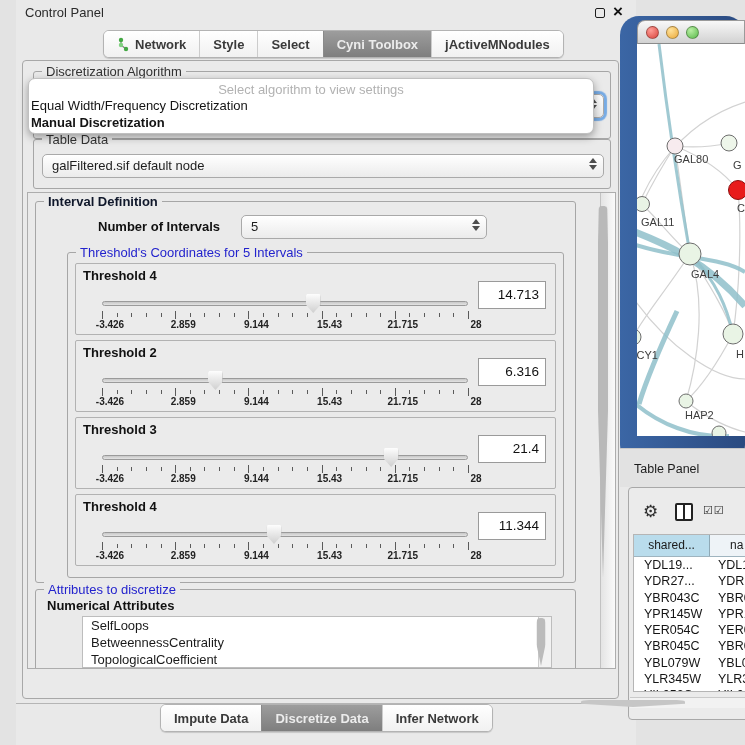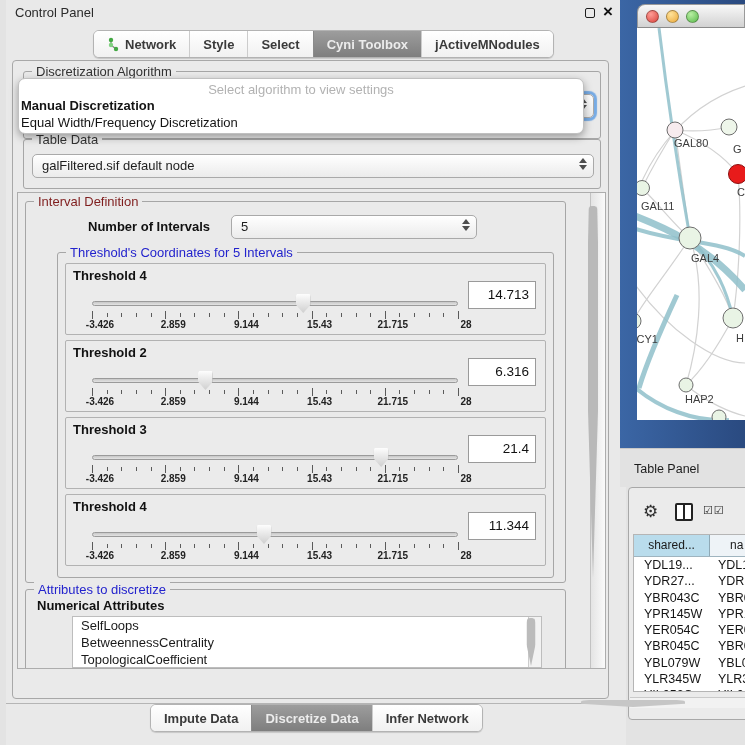--- a/index.html
+++ b/index.html
@@ -1,39 +1,39 @@
 <!DOCTYPE html>
 <html><head>
 <meta charset="utf-8">
 <style>
   html,body{margin:0;padding:0;background:#d9d9d9;}
   *{box-sizing:border-box;font-family:"Liberation Sans",sans-serif;}
   #stage{position:relative;width:745px;height:745px;background:#e3e3e3;overflow:hidden;}
 
   
-  #left{position:absolute;left:6px;top:0;width:620px;height:745px;background:#e9e9e9;}
+  #left{position:absolute;left:16px;top:0;width:620px;height:745px;background:#e9e9e9;}
   #titlebar{position:absolute;left:0;top:0;width:620px;height:26px;}
   #titlebar .title{position:absolute;left:9px;top:5px;font-size:13px;color:#2b2b2b;}
   .float-icon{position:absolute;left:579px;top:8px;width:10px;height:10px;border:1.6px solid #1e1e1e;border-radius:2px;}
   .close-icon{position:absolute;left:597px;top:2px;font-size:17px;font-weight:bold;color:#111;}
 
   .tabstrip{position:absolute;display:flex;border:1px solid #b3b3b3;border-radius:6px;overflow:hidden;background:#fff;box-shadow:0 1px 1px rgba(0,0,0,.15);}
   .tab{display:flex;align-items:center;gap:5px;padding:0 13px;height:26px;font-size:13px;font-weight:bold;color:#3a3a3a;background:linear-gradient(#ffffff,#f1f1f1);border-left:1px solid #cccccc;cursor:default;}
   .tab:first-child{border-left:none;}
   .tab.selected{background:linear-gradient(#9d9d9d,#7e7e7e);color:#ececec;border-left-color:#8a8a8a;}
   #toptabs{left:87px;top:30px;}
   #bottomtabs{left:144px;top:704px;}
   #bottomline{position:absolute;left:0;top:703px;width:620px;height:1px;background:#b5b5b5;}
 
   #content-panel{position:absolute;left:6px;top:60px;width:597px;height:639px;background:#eaeaea;border:1px solid #a8a8a8;border-radius:4px;}
 
   .group{position:absolute;border:1px solid #a6a6a6;border-radius:3px;}
   .group>.gtitle{position:absolute;top:-8px;left:8px;background:#eaeaea;padding:0 4px;font-size:13px;white-space:nowrap;}
   .gtitle.t-plain{color:#333;}
-  .gtitle.t-green{color:#7f1d1d;}
+  .gtitle.t-green{color:#0f172a;font-weight:bold;}
   .gtitle.t-blue{color:#2323cd;}
 
   .combo{position:relative;height:24px;border:1px solid #a9a9a9;border-radius:5px;background:linear-gradient(#ffffff,#ebebeb);font-size:13px;color:#1d1d1d;line-height:22px;padding-left:9px;box-shadow:inset 0 1px 0 #fff;}
   .combo .stepper{position:absolute;right:6px;top:3px;display:flex;flex-direction:column;align-items:center;gap:2px;}
   .stepper i{width:0;height:0;border-left:4px solid transparent;border-right:4px solid transparent;}
   .stepper i.up{border-bottom:5px solid #4d4d4d;}
   .stepper i.down{border-top:5px solid #4d4d4d;}
   .combo.focused{box-shadow:0 0 1px 3px #77abe4;}
 
   #g-alg{left:10px;top:10px;width:578px;height:68px;}
@@ -70,21 +70,21 @@
   .t-value{position:absolute;left:402px;top:17px;width:68px;height:28px;background:#fff;border:1px solid #9a9a9a;font-size:13.5px;color:#111;text-align:right;line-height:26px;padding-right:6px;}
 
   #g-attrs{left:7px;top:396px;width:541px;height:110px;}
   #attrs-sub{position:absolute;left:11px;top:8px;font-size:13px;font-weight:bold;color:#111;}
   #attr-list{position:absolute;left:46px;top:26px;width:470px;height:52px;background:#fff;border:1px solid #bdbdbd;overflow:hidden;}
   #attr-list .item{font-size:13px;color:#1a1a1a;padding:1px 0 0 8px;line-height:16px;}
   #attr-scroll{position:absolute;right:0;top:0;width:13px;height:100%;background:#f2f2f2;border-left:1px solid #ccc;}
   #attr-scroll .thumb{position:absolute;left:2px;top:1px;width:9px;height:48px;background:#bbb;border-radius:5px;}
 
   
-  #netwindow{position:absolute;left:620px;top:0;width:125px;height:448px;background:linear-gradient(to right,#3b66a5,#2a4a80);}
+  #netwindow{position:absolute;left:620px;top:16px;width:125px;height:448px;background:linear-gradient(to right,#3b66a5,#2a4a80);border-radius:19px;}
   #mac-titlebar{position:absolute;left:17px;top:4px;width:108px;height:24px;background:linear-gradient(#f8f8f8,#d2d2d2);border:1px solid #9a9a9a;border-bottom-color:#8a8a8a;border-radius:8px 0 0 0;}
   .light{position:absolute;top:5px;width:13px;height:13px;border-radius:50%;border:1px solid rgba(0,0,0,.3);}
   .light.red{left:8px;background:radial-gradient(circle at 35% 30%,#ff9d96,#d8443c);}
   .light.yellow{left:28px;background:radial-gradient(circle at 35% 30%,#ffe29a,#eba93a);}
   .light.green{left:48px;background:radial-gradient(circle at 35% 30%,#b9efa4,#59b94a);}
   #canvas{position:absolute;left:17px;top:28px;width:108px;height:392px;background:#fff;overflow:hidden;}
   .nlabel{position:absolute;font-size:11px;color:#3c3c3c;white-space:nowrap;}
 
   #tp-strip{position:absolute;left:620px;top:448px;width:125px;height:39px;background:#e2e2e2;border-top:1px solid #c8c8c8;}
   #tp-strip .t{position:absolute;left:14px;top:13px;font-size:12.5px;color:#1c1c1c;}
@@ -378,22 +378,22 @@
         </div>
 
         <div id="vscroll">
             <div class="thumb"></div>
           </div>
       </div>
     </div>
 
     <div id="dropdown">
       <div class="prompt">Select algorithm to view settings</div>
+      <div class="opt">Equal Width/Frequency Discretization</div>
       <div class="opt first">Manual Discretization</div>
-      <div class="opt">Equal Width/Frequency Discretization</div>
     </div>
 
     <div id="bottomline"></div>
     <div class="tabstrip" id="bottomtabs">
       <div class="tab">
           <span>Impute Data</span>
         </div>
       <div class="tab selected">
           <span>Discretize Data</span>
         </div>

